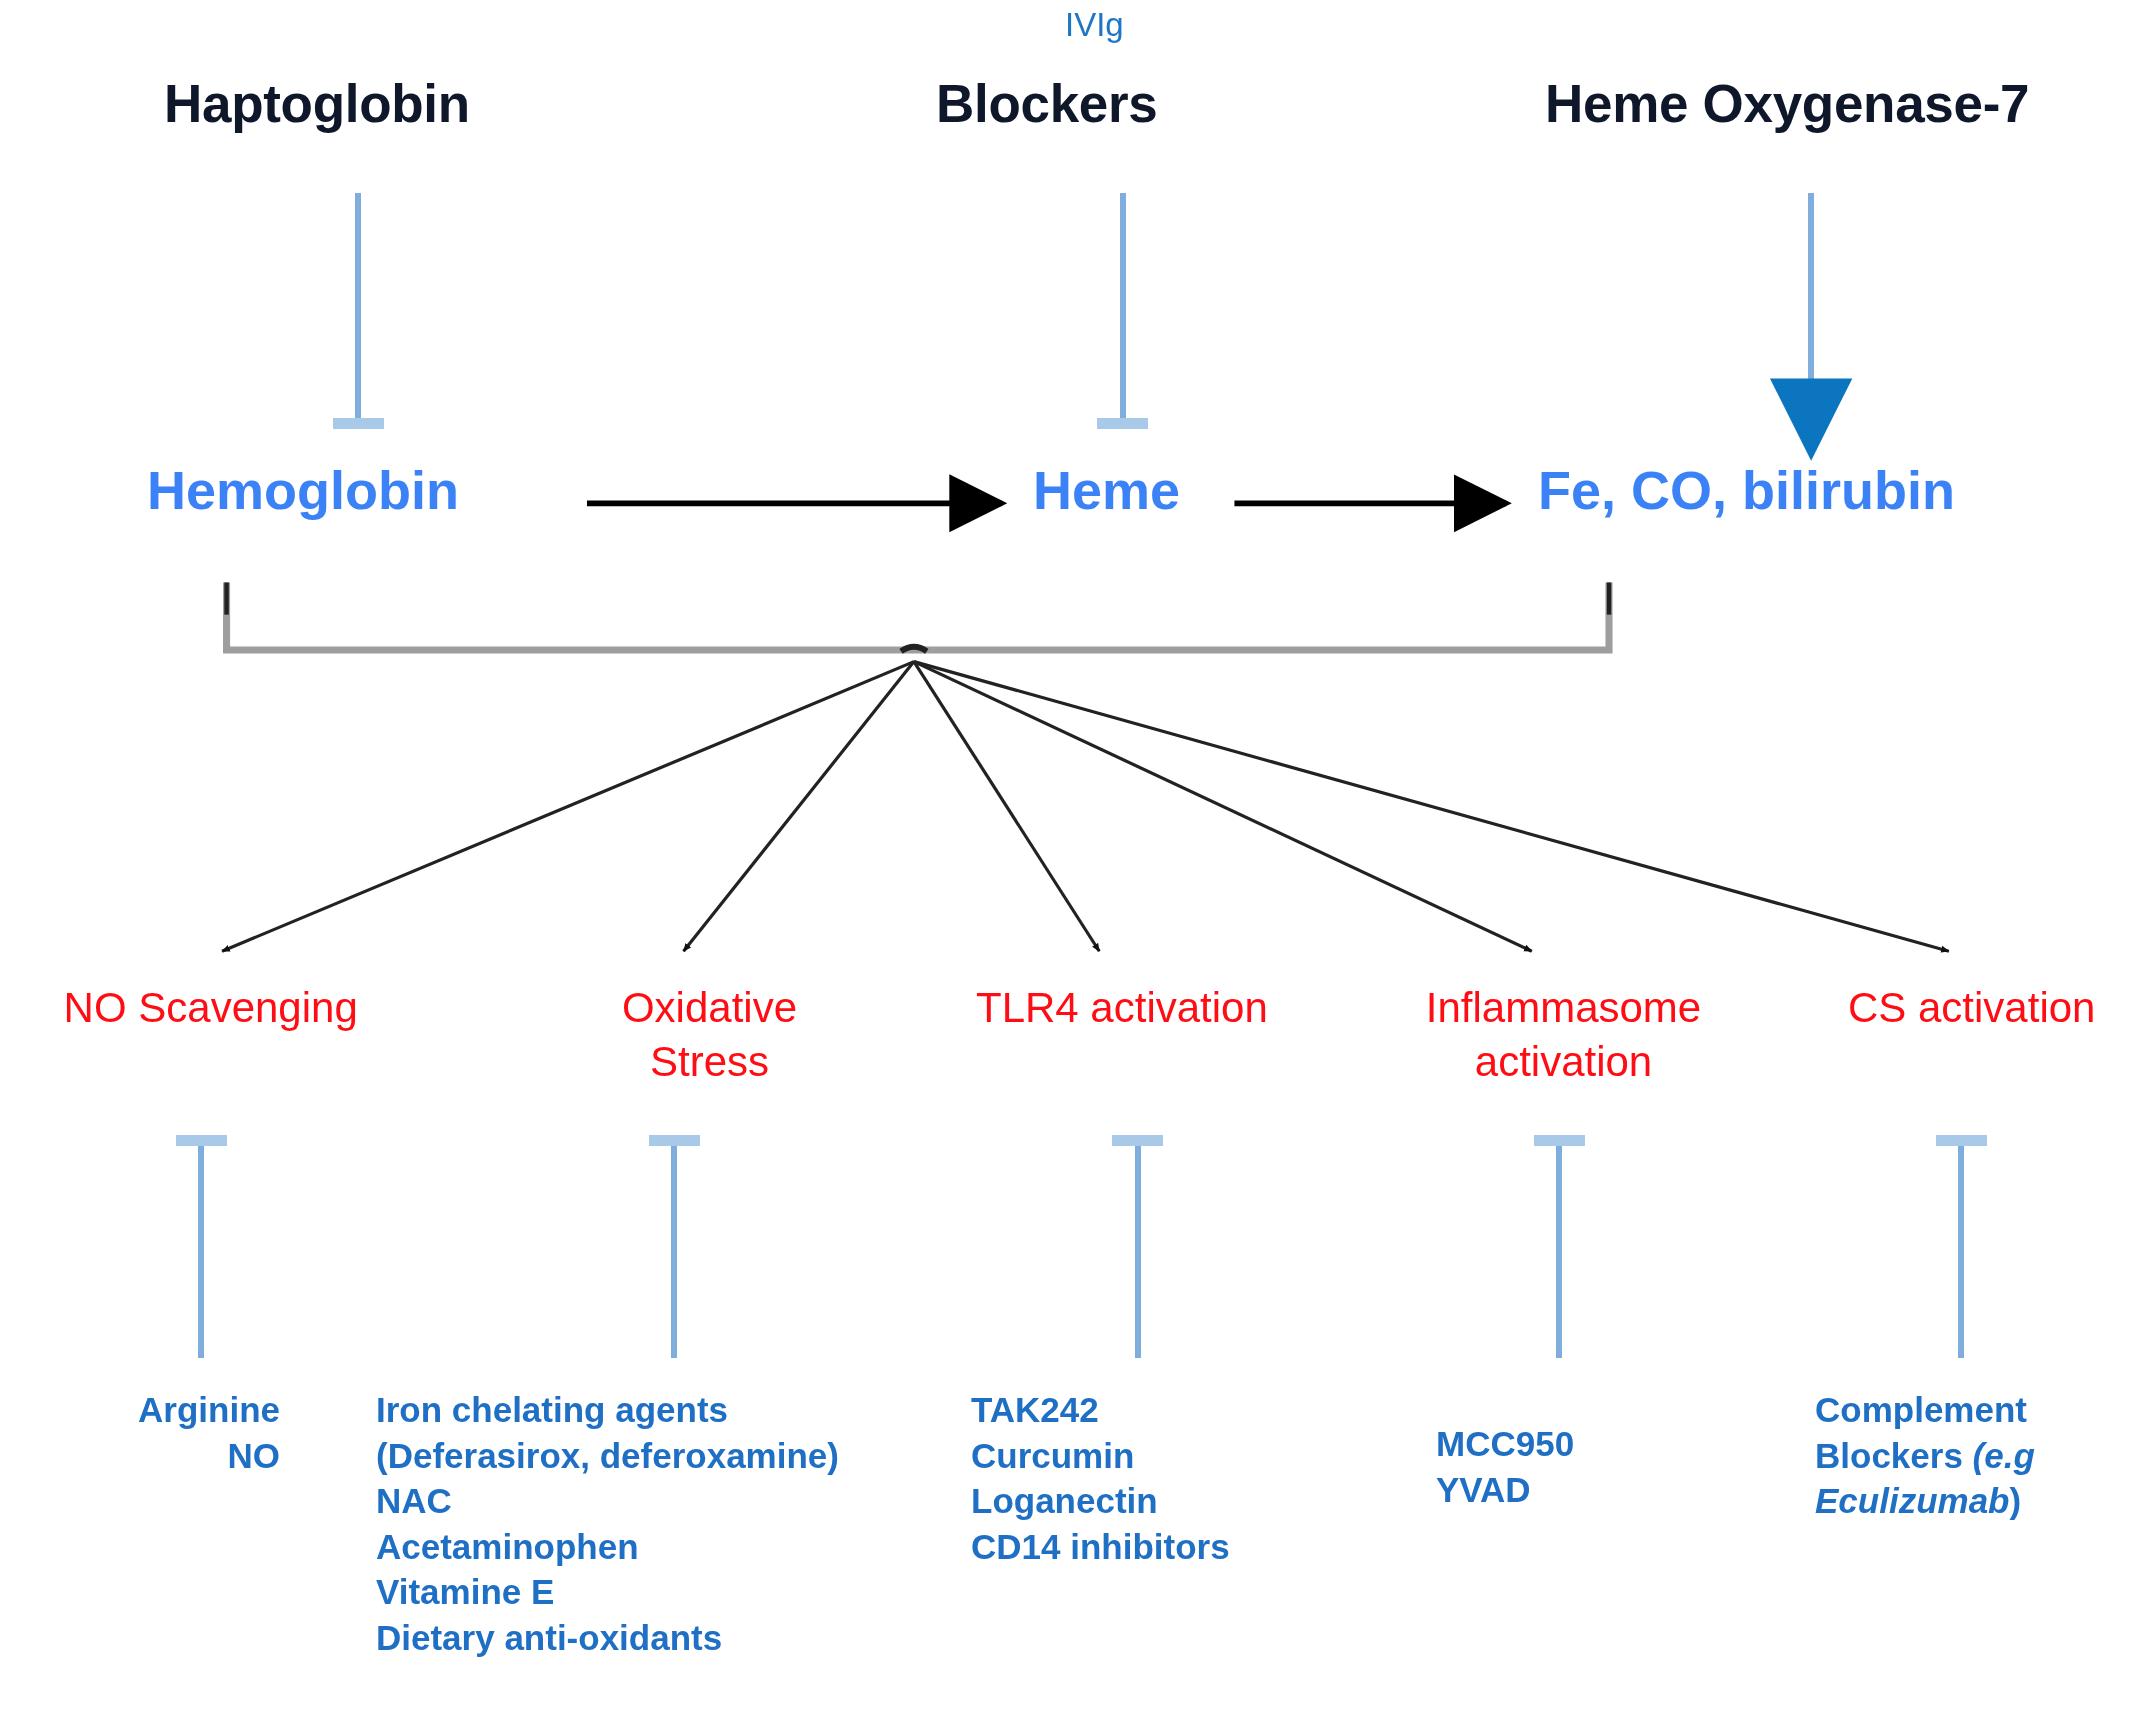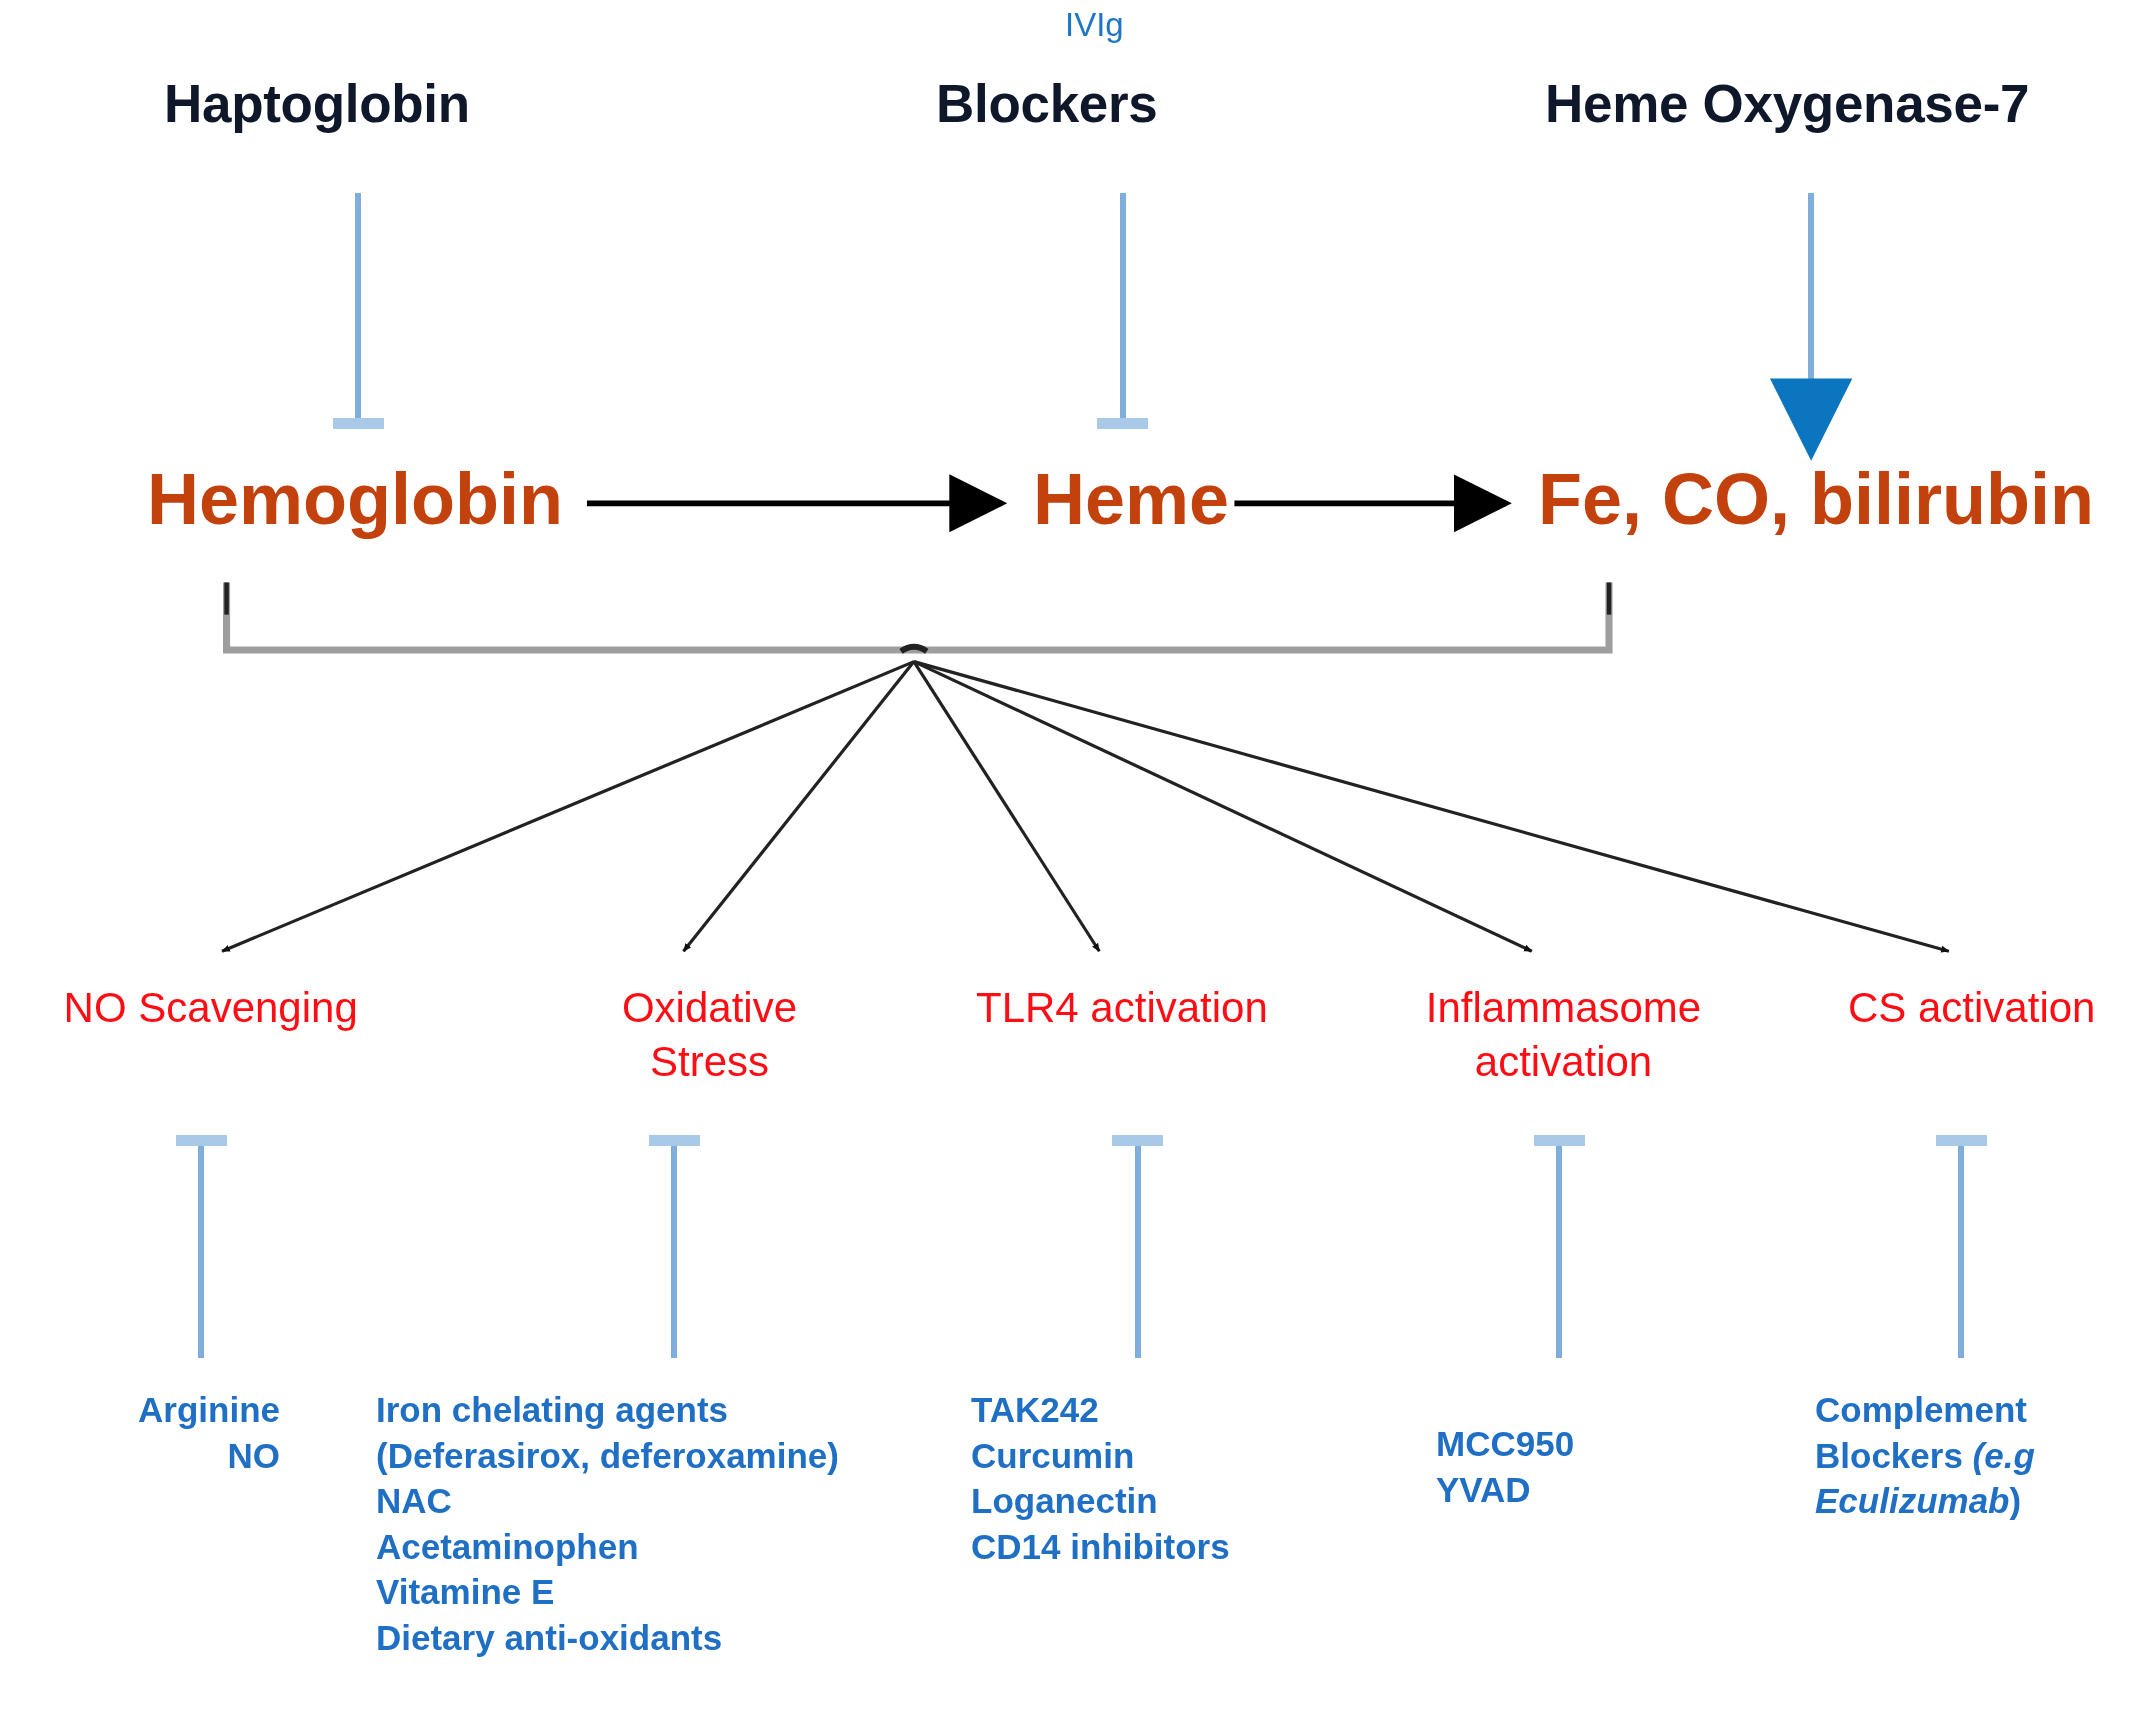--- a/index.html
+++ b/index.html
@@ -29,23 +29,23 @@
     line-height: 1.05;
   }
   .blue-small {
     color: #1F77C4;
     font-weight: normal;
     font-size: 33px;
     white-space: nowrap;
     line-height: 1.05;
   }
   .black-node {
-    color: #c2410c;
+    color: #3b82f6;
     font-weight: bold;
-    font-size: 72px;
+    font-size: 54px;
     white-space: nowrap;
     line-height: 1.05;
   }
   .red-label {
     color: #FF0D14;
     font-weight: normal;
     font-size: 42px;
     line-height: 1.28;
     white-space: nowrap;
     margin-left: 43px;

